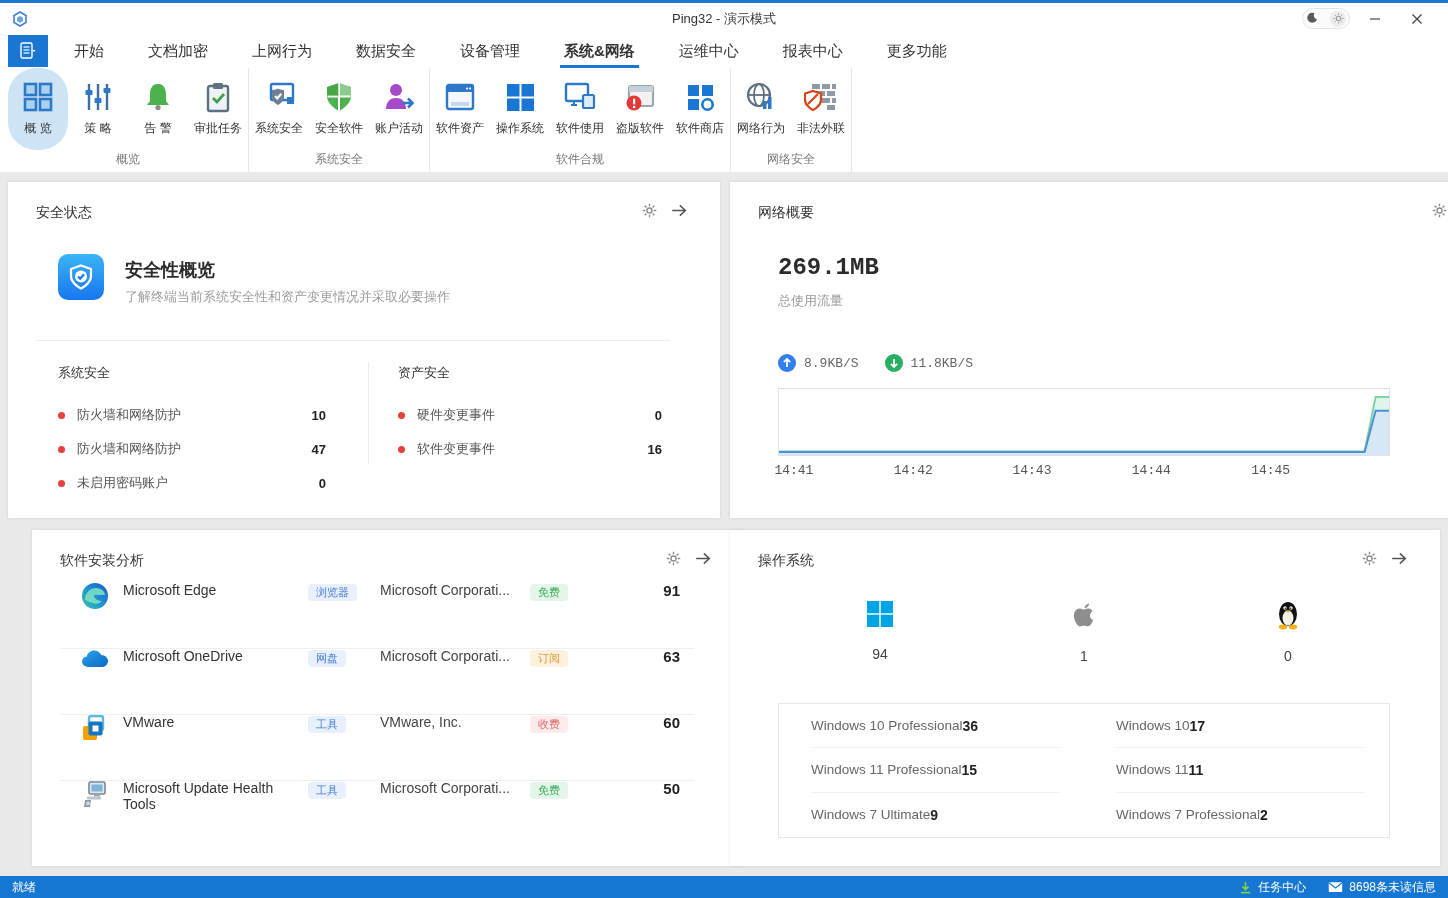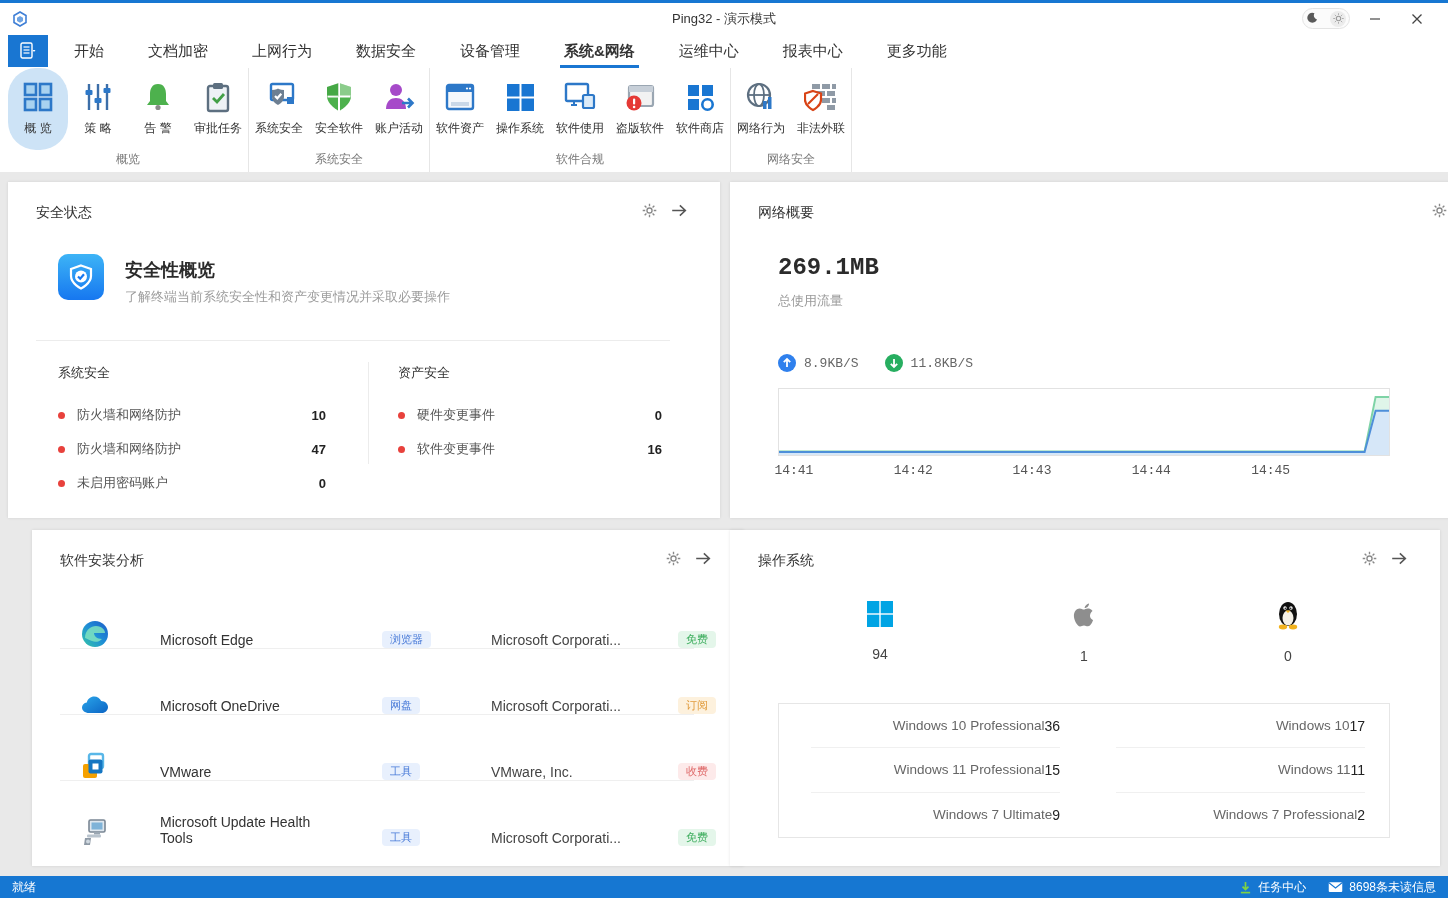--- a/index.html
+++ b/index.html
@@ -62,21 +62,21 @@
   .net-total { position:absolute; left:48px; top:72px; font-size:24px; font-weight:bold; color:#2b2b2b; }
   .net-total-label { position:absolute; left:48px; top:110px; font-size:13px; color:#999; }
   .net-speeds { position:absolute; left:48px; top:172px; display:flex; align-items:center; gap:26px; }
   .speed { display:flex; align-items:center; gap:8px; font-size:13px; color:#666; }
   .net-chart { position:absolute; left:48px; top:206px; width:612px; height:68px; border:1px solid #e2e2e2; }
   .net-ticks { position:absolute; left:48px; top:281px; width:612px; height:14px; font-size:13px; color:#555; }
   .net-tick { position:absolute; transform:translateX(-50%); }
 
   
   .sw-list { position:absolute; left:0; top:52px; right:0; }
-  .sw-row { height:66px; display:flex; align-items:flex-end; padding-left:48px; padding-right:64px; position:relative;gap:37px; }
+  .sw-row { height:66px; display:flex; align-items:flex-start; padding-left:48px; padding-right:64px; position:relative; }
   .sw-row + .sw-row::before { content:""; position:absolute; top:0; left:28px; right:50px; border-top:1px solid #efefef; }
   .sw-icon { width:30px; flex:none; margin-right:13px; display:flex; justify-content:center; }
   .sw-name { flex:0 0 185px; font-size:14px; color:#333; }
   .sw-cat { flex:0 0 72px; }
   .sw-vendor { flex:0 0 150px; font-size:14px; color:#444; }
   .sw-lic { flex:0 0 56px; }
   .sw-donut-wrap { flex:0 0 24px; }
   .donut { width:24px; height:24px; border-radius:50%; position:relative; }
   .donut::after { content:""; position:absolute; inset:4px; border-radius:50%; background:#fff; }
   .sw-value { flex:1; text-align:right; font-size:15px; font-weight:bold; color:#222; }
@@ -84,24 +84,24 @@
   .tag-blue { background:#e8f0fd; color:#4a7bd8; }
   .tag-green { background:#e4f6ea; color:#3fae5f; }
   .tag-orange { background:#fdf1dd; color:#e09a3a; }
   .tag-red { background:#fdeaea; color:#df6a6a; }
 
   
   .os-platforms { position:absolute; left:48px; top:70px; width:612px; display:flex; }
   .os-plat { flex:1; display:flex; flex-direction:column; align-items:center; gap:14px; }
   .os-plat-count { font-size:14px; color:#444; }
   .os-table { position:absolute; left:48px; top:173px; width:612px; height:135px; border:1px solid #e6e6e6; display:grid; grid-template-columns:1fr 1fr; grid-auto-flow:column; grid-template-rows:repeat(3,1fr); }
-  .os-cell { display:flex; align-items:center; justify-content:flex-end; margin:0 24px 0 32px; border-bottom:1px solid #f0f0f0; }
+  .os-cell { display:flex; align-items:center; justify-content:flex-start; margin:0 24px 0 32px; border-bottom:1px solid #f0f0f0; }
   .os-cell.last { border-bottom:none; }
   .os-cell-name { font-size:13.5px; color:#666; }
-  .os-cell-count { font-size:14px; font-weight:normal; color:#222; }
+  .os-cell-count { font-size:14px; font-weight:bold; color:#222; }
 
   
   .statusbar { position:absolute; left:0; right:0; bottom:0; height:22px; background:#1677d2; color:#fff; display:flex; align-items:center; font-size:12px; padding:0 12px; }
   .status-right { margin-left:auto; display:flex; align-items:center; gap:22px; }
   .status-item { display:flex; align-items:center; gap:6px; }
 </style>
 </head>
 <body>
 
 <div class="topline"></div>

